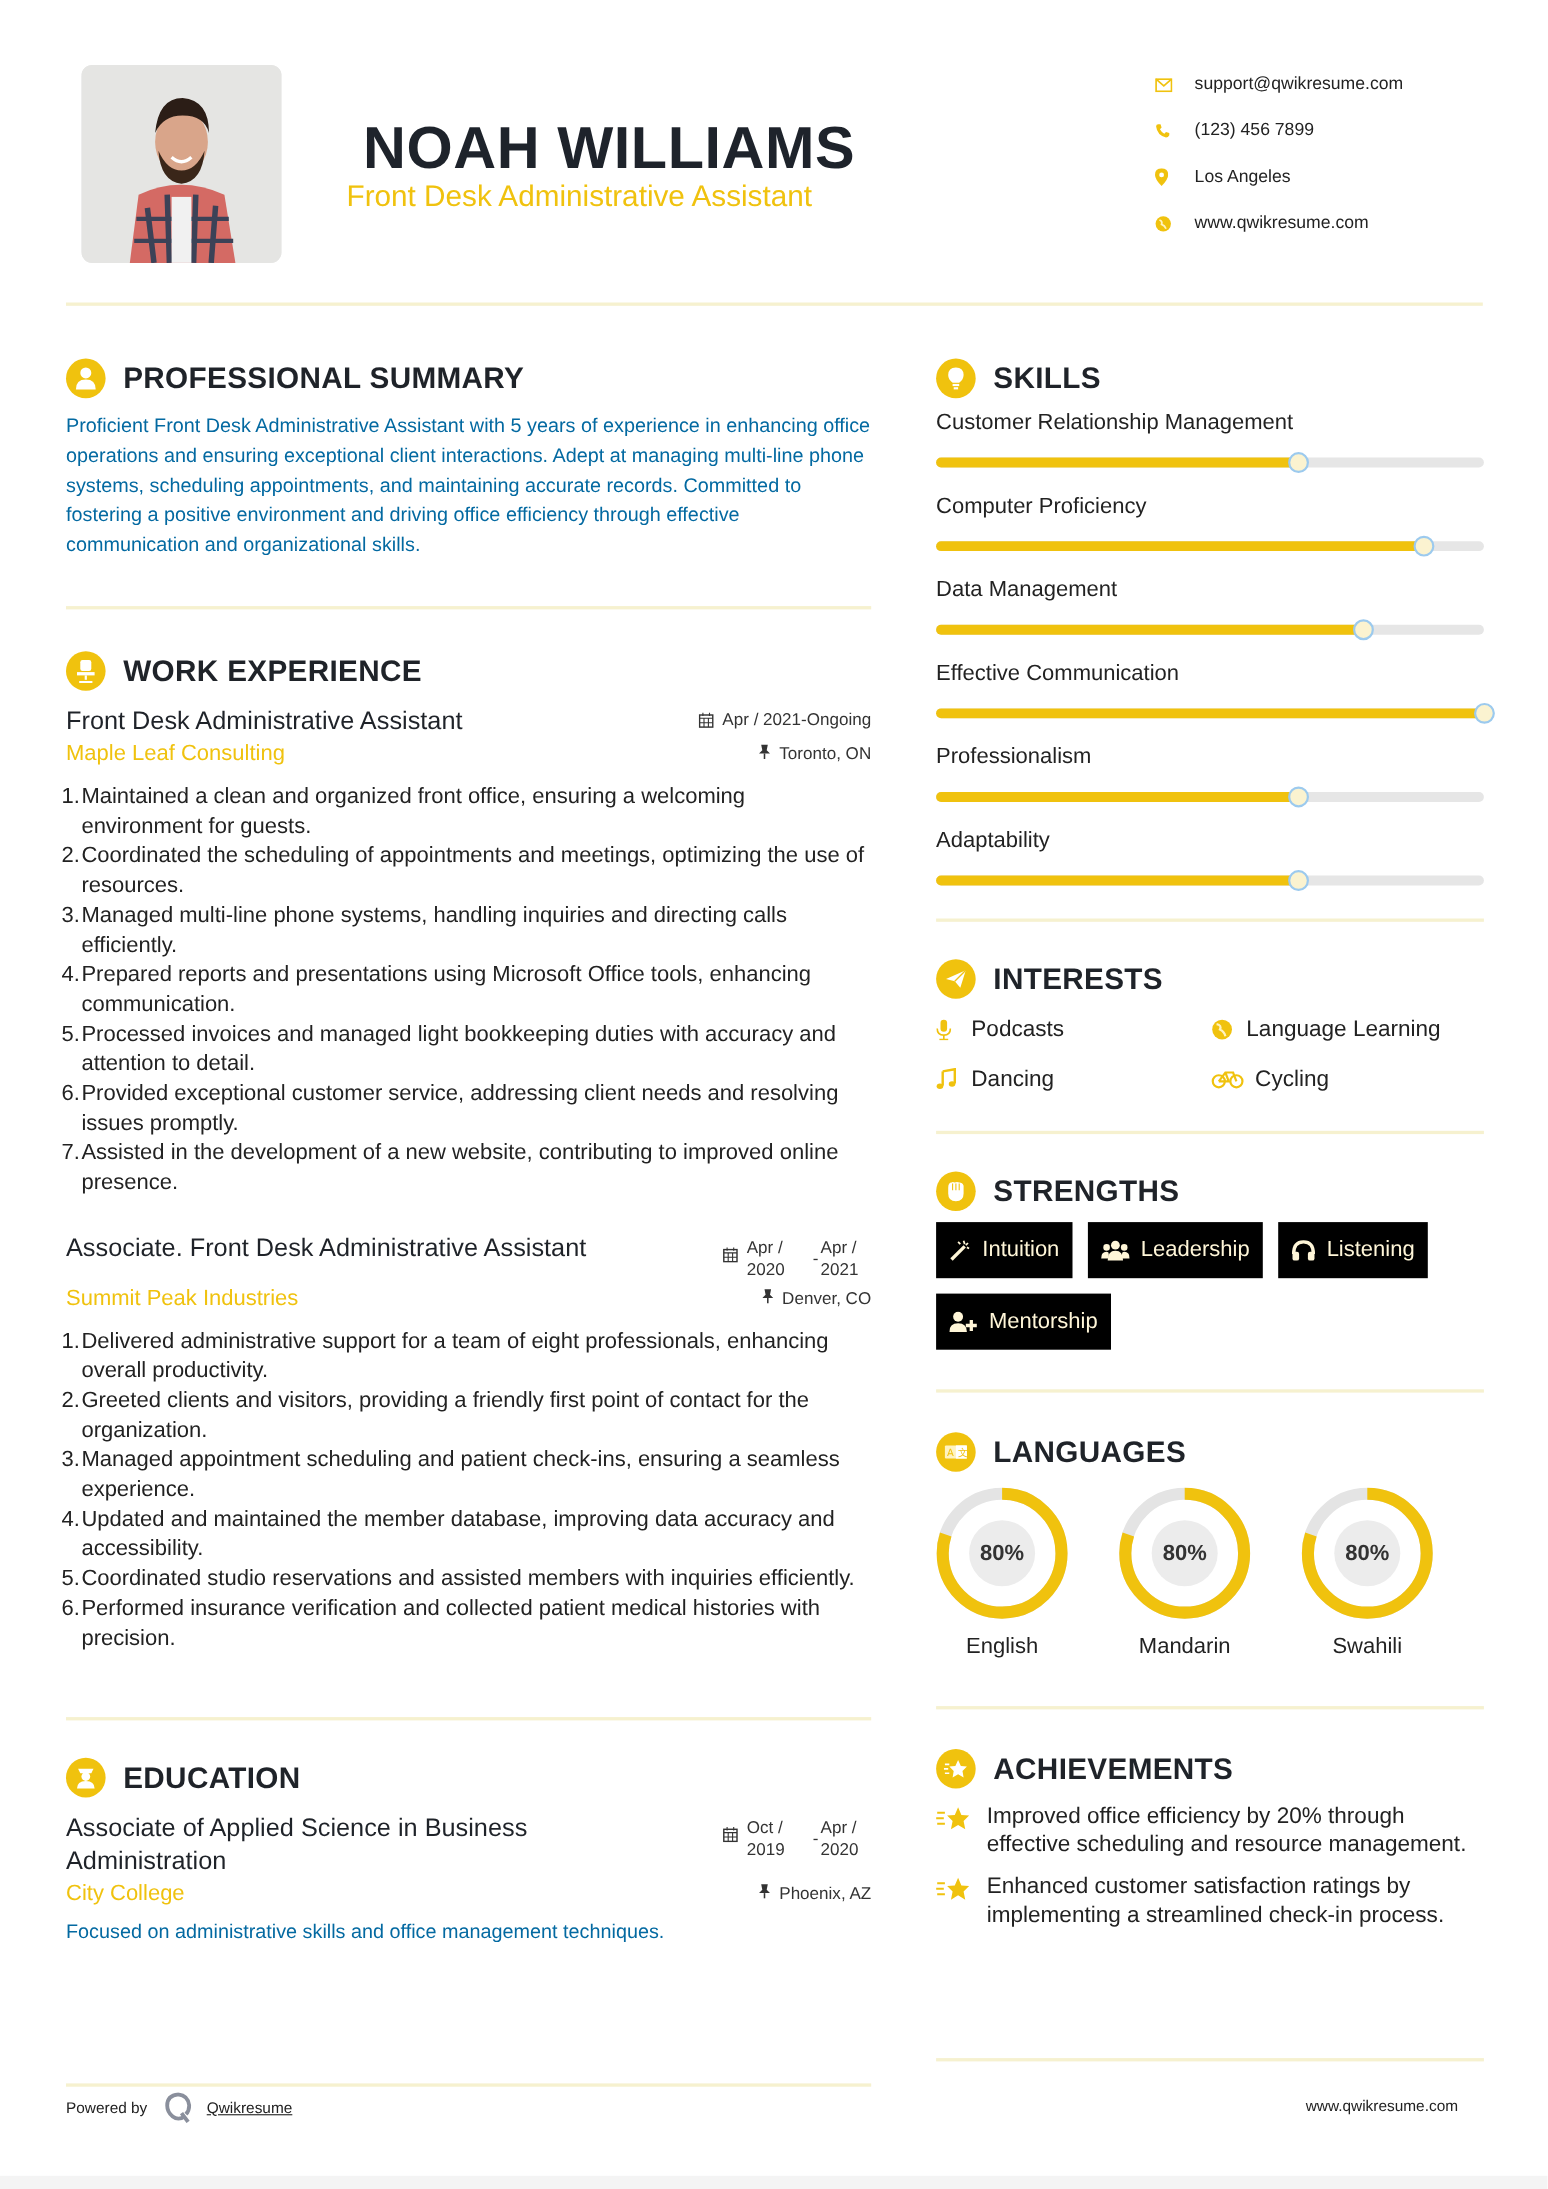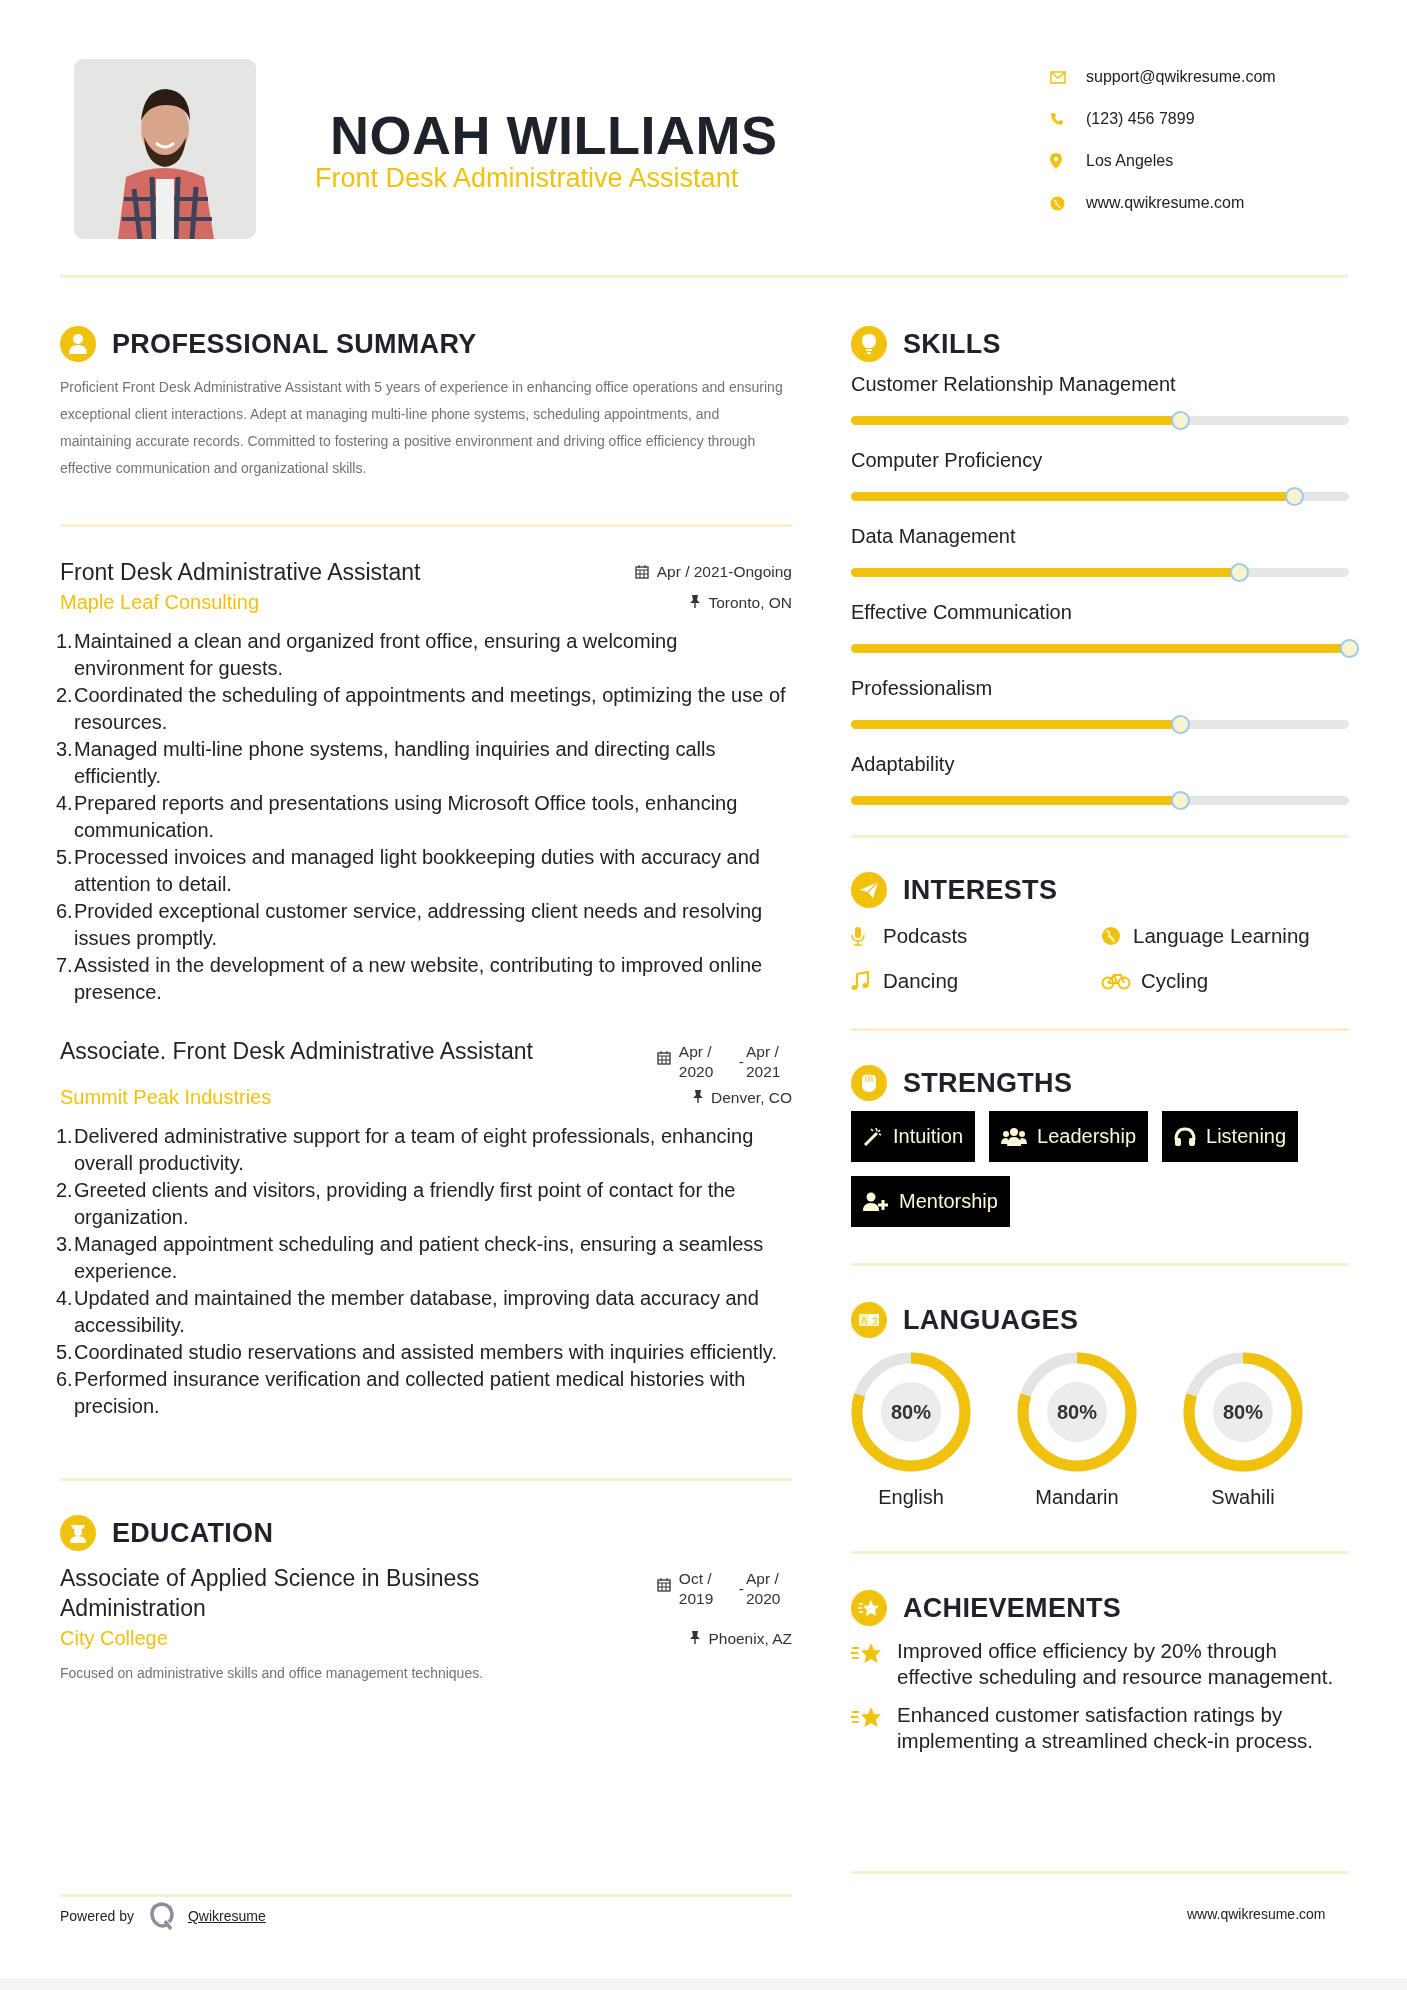--- a/index.html
+++ b/index.html
@@ -15,21 +15,21 @@
   .contact .ic { width: 36px; display: flex; align-items: center; }
   .hdr-rule { position: absolute; left: 60px; top: 275px; width: 1288px; height: 3px; background: #f6f1cf; }
 
   .col-left { position: absolute; left: 60px; top: 318px; width: 732px; }
   .col-right { position: absolute; left: 851px; top: 318px; width: 498px; }
 
   .sec-head { display: flex; align-items: center; height: 52px; }
   .sec-icon { width: 36px; height: 36px; border-radius: 50%; background: #f0c20e; display: flex; align-items: center; justify-content: center; margin-right: 16px; flex-shrink: 0; }
   .sec-title { font-size: 27px; font-weight: bold; color: #1f2329; letter-spacing: 0.3px; }
 
-  .summary { font-size: 14px; line-height: 27px; color: #737373; margin-top: 4px; }
+  .summary { font-size: 18px; line-height: 27px; color: #0369a1; margin-top: 4px; }
   .rule { height: 3px; background: #f6f1cf; }
 
   .job { margin-top: 4px; }
   .job-top { display: flex; justify-content: space-between; align-items: flex-start; }
   .job-title { font-size: 23px; line-height: 30px; color: #1f2329; width: 520px; }
   .job-dates { display: flex; align-items: flex-start; font-size: 15.5px; color: #333; margin-top: 6px; }
   .job-dates .cal { margin-right: 8px; margin-top: 1px; }
   .date-stack { line-height: 20px; }
   .job-mid { display: flex; justify-content: space-between; align-items: center; margin-top: 4px; }
   .company { font-size: 20px; color: #f0c20e; }
@@ -141,20 +141,31 @@
             <path d="M1 21 Q1 12 10 12 Q19 12 19 21 Z" fill="#fff"></path>
           </svg>
       </span>
       <span class="sec-title">PROFESSIONAL SUMMARY</span>
     </div>
     <p class="summary">Proficient Front Desk Administrative Assistant with 5 years of experience in enhancing office operations and ensuring exceptional client interactions. Adept at managing multi-line phone systems, scheduling appointments, and maintaining accurate records. Committed to fostering a positive environment and driving office efficiency through effective communication and organizational skills.</p>
     <div class="rule" style="margin-top:42px;"></div>
   </section>
 
   <section style="margin-top:30px;">
+    <div class="sec-head">
+      <span class="sec-icon">
+        <svg width="18" height="22" viewBox="0 0 18 22">
+            <rect x="4" y="1" width="10" height="10" rx="2" fill="#fff"></rect>
+            <rect x="1" y="12" width="16" height="3" fill="#fff"></rect>
+            <rect x="8" y="15" width="2" height="4" fill="#fff"></rect>
+            <path d="M3 21 L15 21" stroke="#fff" stroke-width="2"></path>
+          </svg>
+      </span>
+      <span class="sec-title">WORK EXPERIENCE</span>
+    </div>
 
     <div class="job">
       <div class="job-top">
         <div class="job-title">Front Desk Administrative Assistant</div>
         <div class="job-dates">
           <span class="cal">
             <svg width="14" height="15" viewBox="0 0 14 15">
                 <rect x="1" y="3" width="12" height="11" fill="none" stroke="#333" stroke-width="1.3"></rect>
                 <path d="M1 6 L13 6 M4 1 L4 4 M10 1 L10 4 M5 6 L5 14 M9 6 L9 14 M1 10 L13 10" stroke="#333" stroke-width="1"></path>
               </svg>

